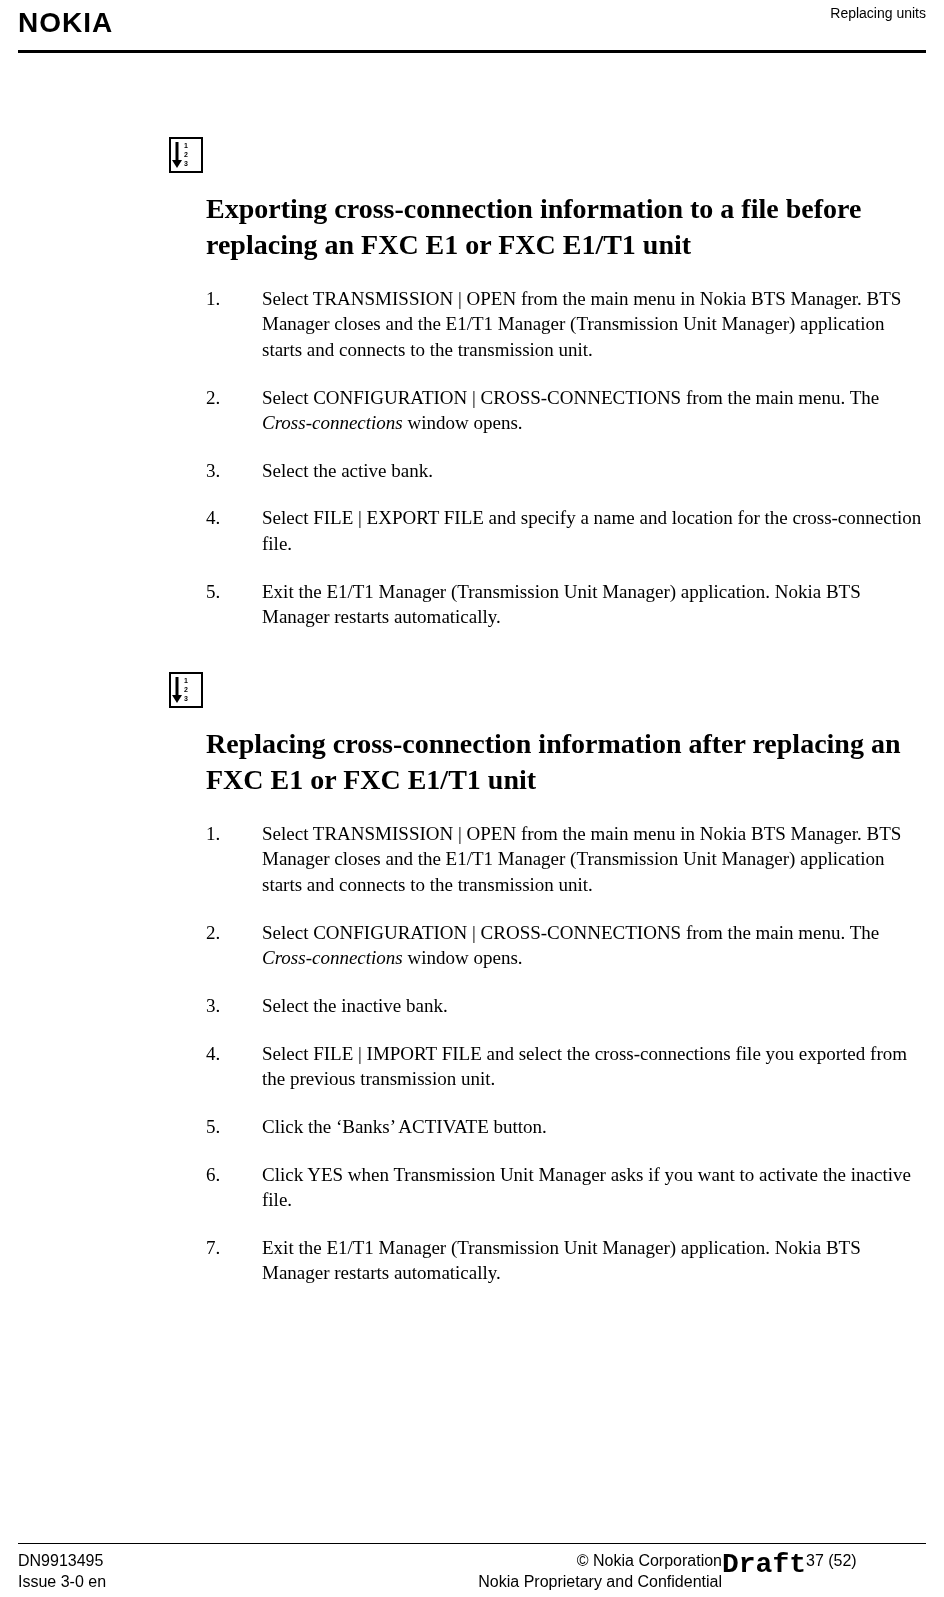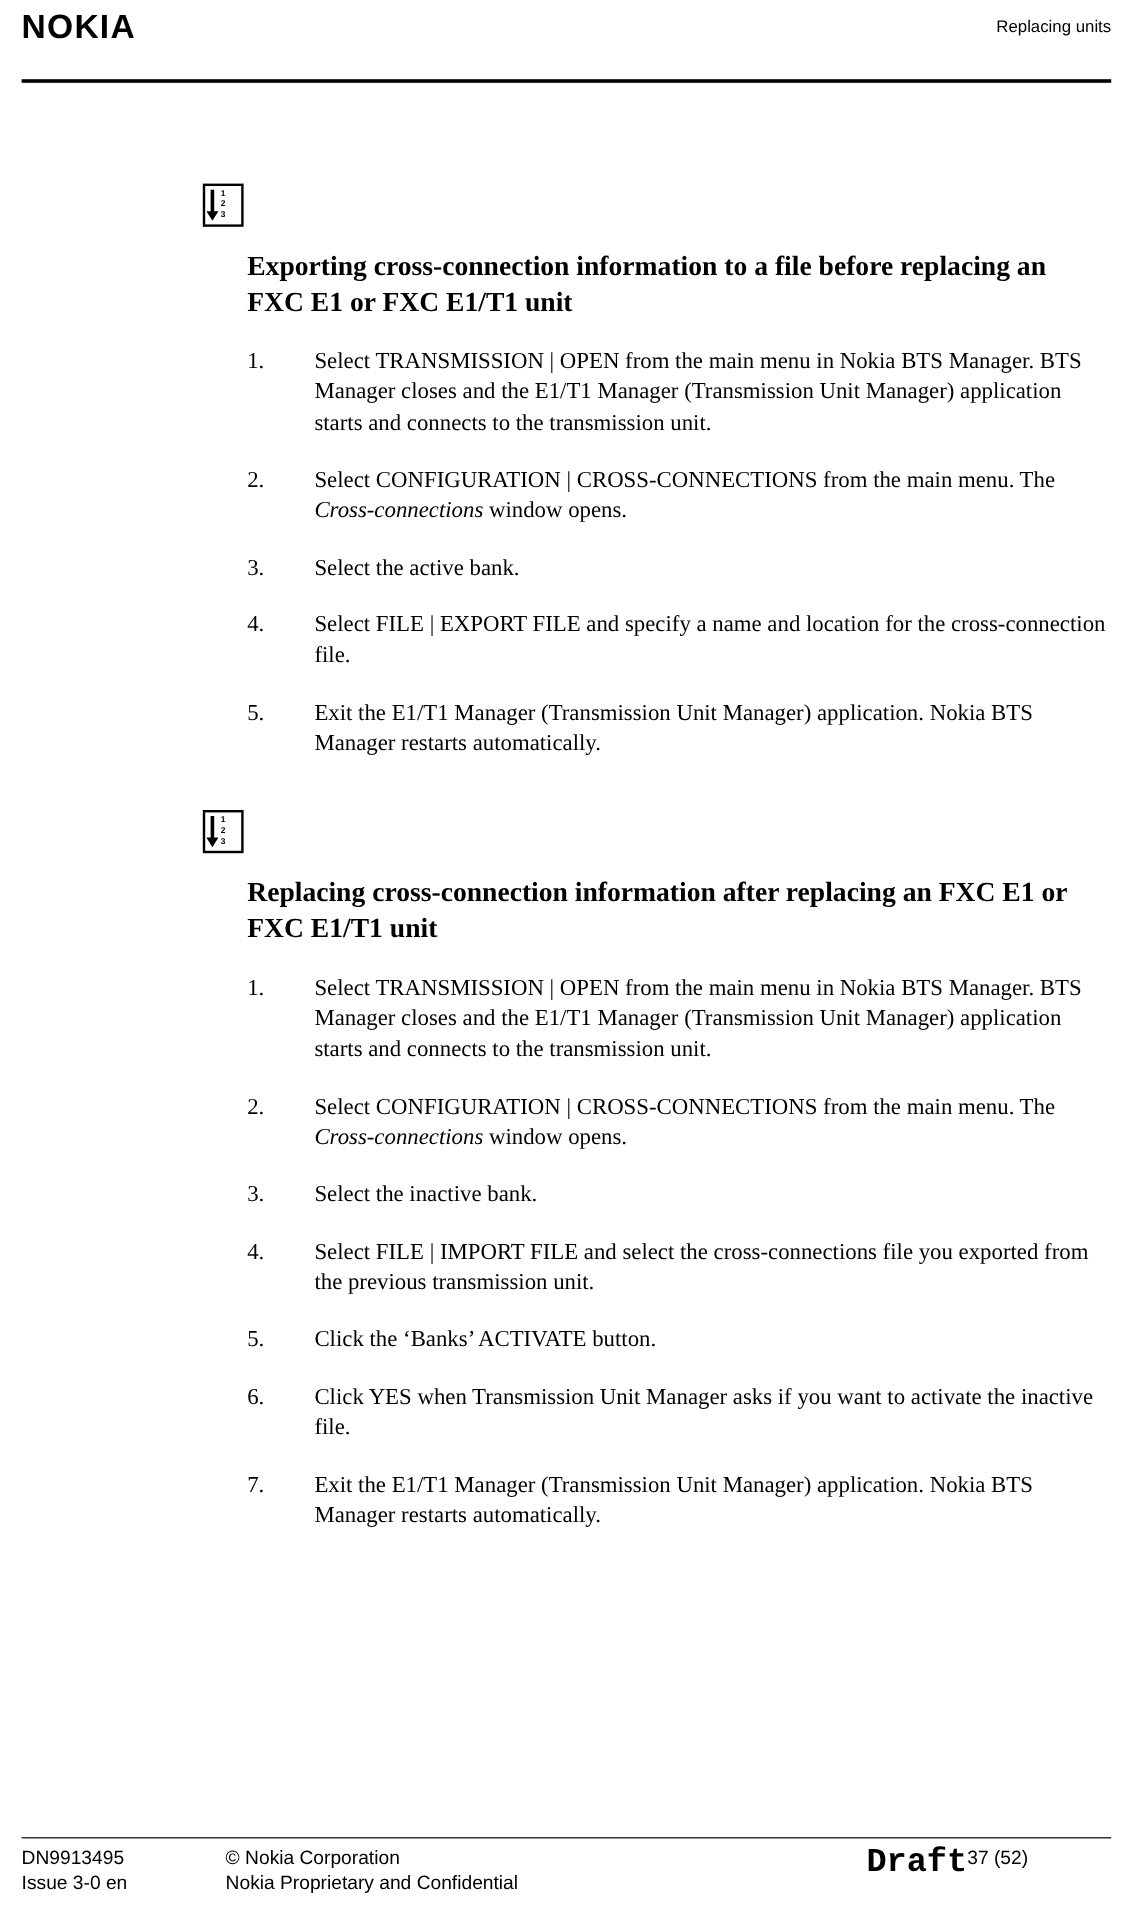--- a/index.html
+++ b/index.html
@@ -1,37 +1,37 @@
 <!DOCTYPE html>
 <html><head>
   <meta charset="utf-8">
   <style>
     * { margin: 0; padding: 0; box-sizing: border-box; }
     body { font-family: Georgia, 'Times New Roman', serif; font-size: 19px; line-height: 1.35; background: #fff; color: #000; width: 944px; height: 1597px; position: relative; }
     .page { padding: 0 18px; }
-    .header { display: flex; justify-content: space-between; align-items: center; padding: 4px 0 24px; }
+    .header { display: flex; justify-content: space-between; align-items: flex-start; padding: 4px 0 8px; }
     .logo { font-family: Arial, Helvetica, sans-serif; font-weight: 900; font-size: 28px; letter-spacing: 1px; }
     .header-right { font-family: Arial, Helvetica, sans-serif; font-size: 14px; }
     .rule-thick { border: none; border-top: 3px solid #000; margin: 0; }
     .rule-thin { border: none; border-top: 1px solid #000; margin: 0; }
     .content { padding: 84px 0 0 148px; padding-right: 2px; }
     .step-icon { position: relative; margin-left: 3px; margin-bottom: 18px; width: 34px; height: 36px; border: 2px solid #000; display: flex; }
     .step-icon .arrow-col { width: 12px; display: flex; align-items: center; justify-content: center; }
     .step-icon .arrow-col svg { width: 10px; height: 26px; }
     .step-icon .num-col { font-family: Arial, Helvetica, sans-serif; font-weight: bold; font-size: 7px; line-height: 9px; display: flex; flex-direction: column; justify-content: center; padding-left: 1px; }
-    .section-title { font-weight: bold; font-size: 23px; margin: 0 0 22px 40px; line-height: 1.3; }
+    .section-title { font-weight: bold; font-size: 28px; margin: 0 0 22px 40px; line-height: 1.3; }
     .step-list { list-style: none; margin: 0 0 42px 40px; }
     .step-list > li { display: flex; margin-bottom: 22px; }
     .step-num { width: 56px; flex-shrink: 0; }
     .step-text { flex: 1; }
     .step-text .italic { font-style: italic; margin-top: 46px; }
-    .footer { position: absolute; bottom: 16px; left: 18px; right: 18px; }
+    .footer { position: absolute; bottom: 4px; left: 18px; right: 18px; }
     .footer-row { display: flex; justify-content: space-between; align-items: flex-start; font-family: Arial, Helvetica, sans-serif; font-size: 16px; padding-top: 6px; }
     .footer-left { width: 170px; }
-    .footer-center { text-align: left; flex: 1; padding-left: 0; }
+    .footer-center { text-align: right; flex: 1; padding-left: 0; }
     .footer-draft { font-family: Liberation Mono, monospace; font-weight: bold; font-size: 28px; position: relative; top: -4px; }
     .footer-right { width: 120px; }
     .fc-line { line-height: 1.35; }
   </style>
 </head>
 <body>
 
 <div class="page">
   <div class="header">
     <div class="logo">NOKIA</div>

